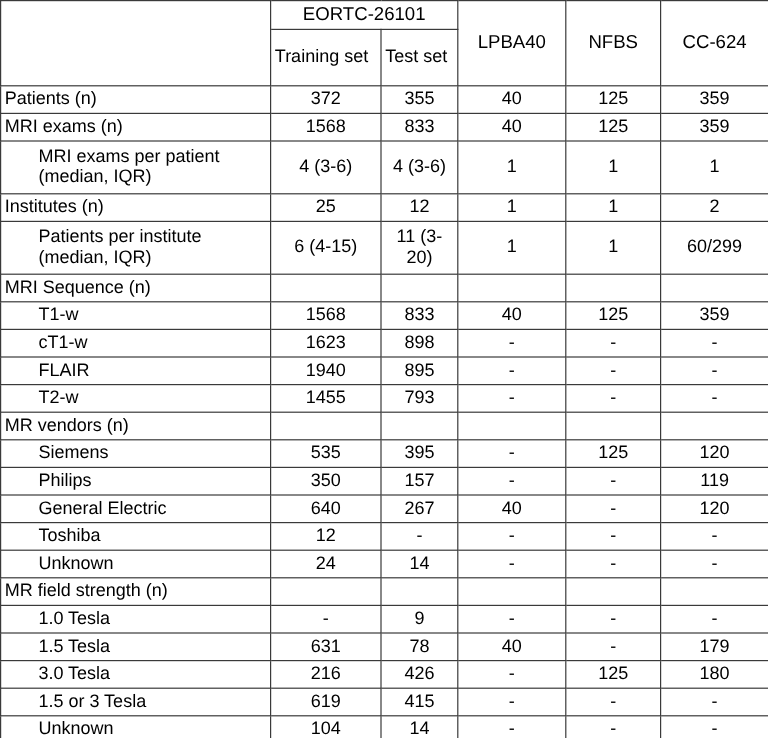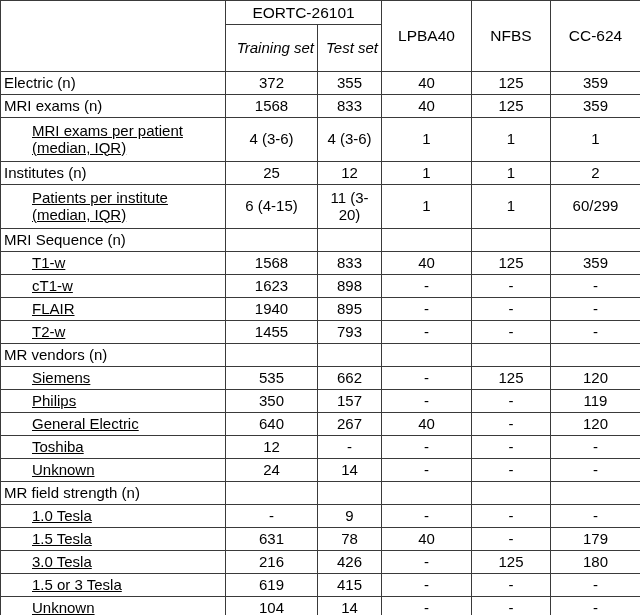--- a/index.html
+++ b/index.html
@@ -51,37 +51,35 @@
   }
   th.hdr-group,
   th.hdr-single {
     font-weight: bold;
     text-align: center;
     font-size: 15.5px;
     padding-top: 2px;
     padding-bottom: 2px;
   }
   th.hdr-sub {
-    text-align: right;
+    text-align: left;
     font-weight: normal;
     font-size: 15px;
     vertical-align: top;
     padding-top: 1px;
-    font-style: italic;
   }
 
   
   td.label {
     text-align: left;
     padding-left: 6px;
     white-space: normal;
   }
   td.label.indent {
     padding-left: 31px;
-    text-decoration: underline;
   }
   td.val {
     text-align: center;
   }
 
   tr.data-row td { height: 23px; }
   tr.tall-row td { height: 44px; }
   tr.hdr-row-1 th { height: 24px; }
   tr.hdr-row-2 th { height: 47px; }
 </style>
@@ -106,21 +104,21 @@
         <th class="hdr-single" rowspan="2">NFBS</th>
         <th class="hdr-single" rowspan="2">CC-624</th>
       </tr>
       <tr class="hdr-row-2">
         <th class="hdr-sub">Training set</th>
         <th class="hdr-sub">Test set</th>
       </tr>
     </thead>
     <tbody id="table-body">
         <tr class="data-row">
-          <td class="label">Electric (n)</td>
+          <td class="label">Patients (n)</td>
           <td class="val">372</td>
           <td class="val">355</td>
           <td class="val">40</td>
           <td class="val">125</td>
           <td class="val">359</td>
         </tr>
         <tr class="data-row">
           <td class="label">MRI exams (n)</td>
           <td class="val">1568</td>
           <td class="val">833</td>
@@ -196,21 +194,21 @@
           <td class="label">MR vendors (n)</td>
           <td class="val"></td>
           <td class="val"></td>
           <td class="val"></td>
           <td class="val"></td>
           <td class="val"></td>
         </tr>
         <tr class="data-row">
           <td class="label indent">Siemens</td>
           <td class="val">535</td>
-          <td class="val">662</td>
+          <td class="val">395</td>
           <td class="val">-</td>
           <td class="val">125</td>
           <td class="val">120</td>
         </tr>
         <tr class="data-row">
           <td class="label indent">Philips</td>
           <td class="val">350</td>
           <td class="val">157</td>
           <td class="val">-</td>
           <td class="val">-</td>

